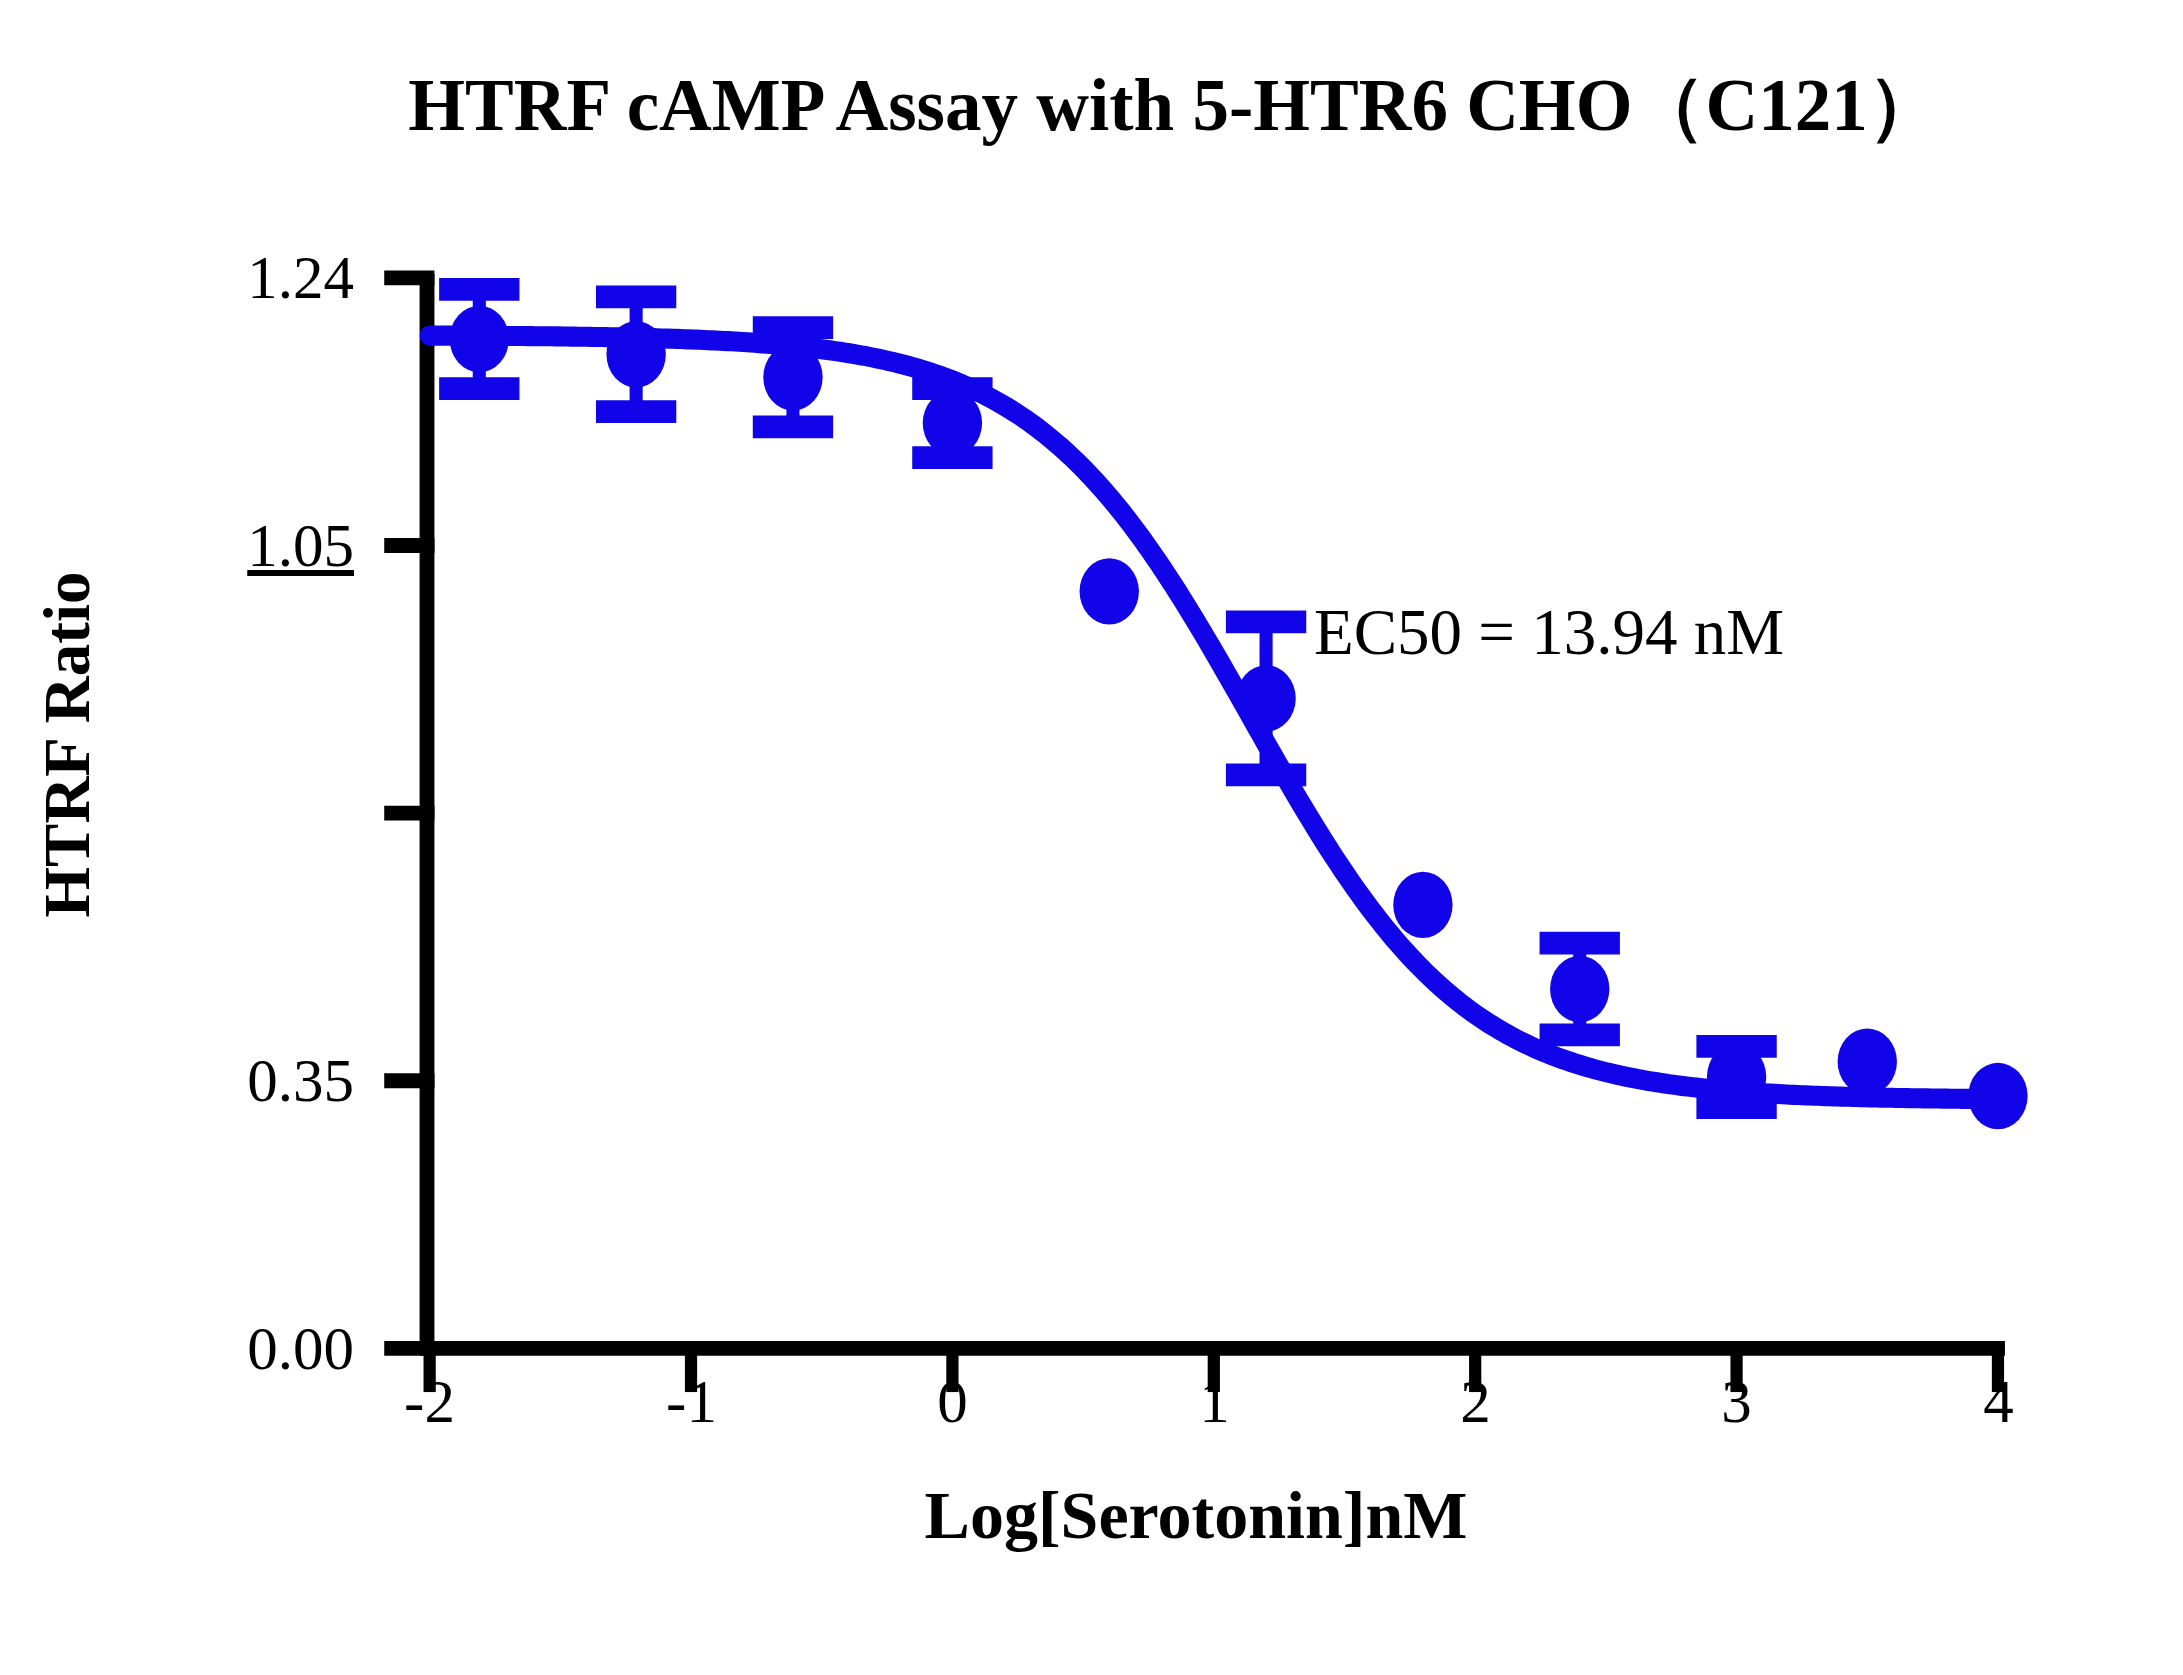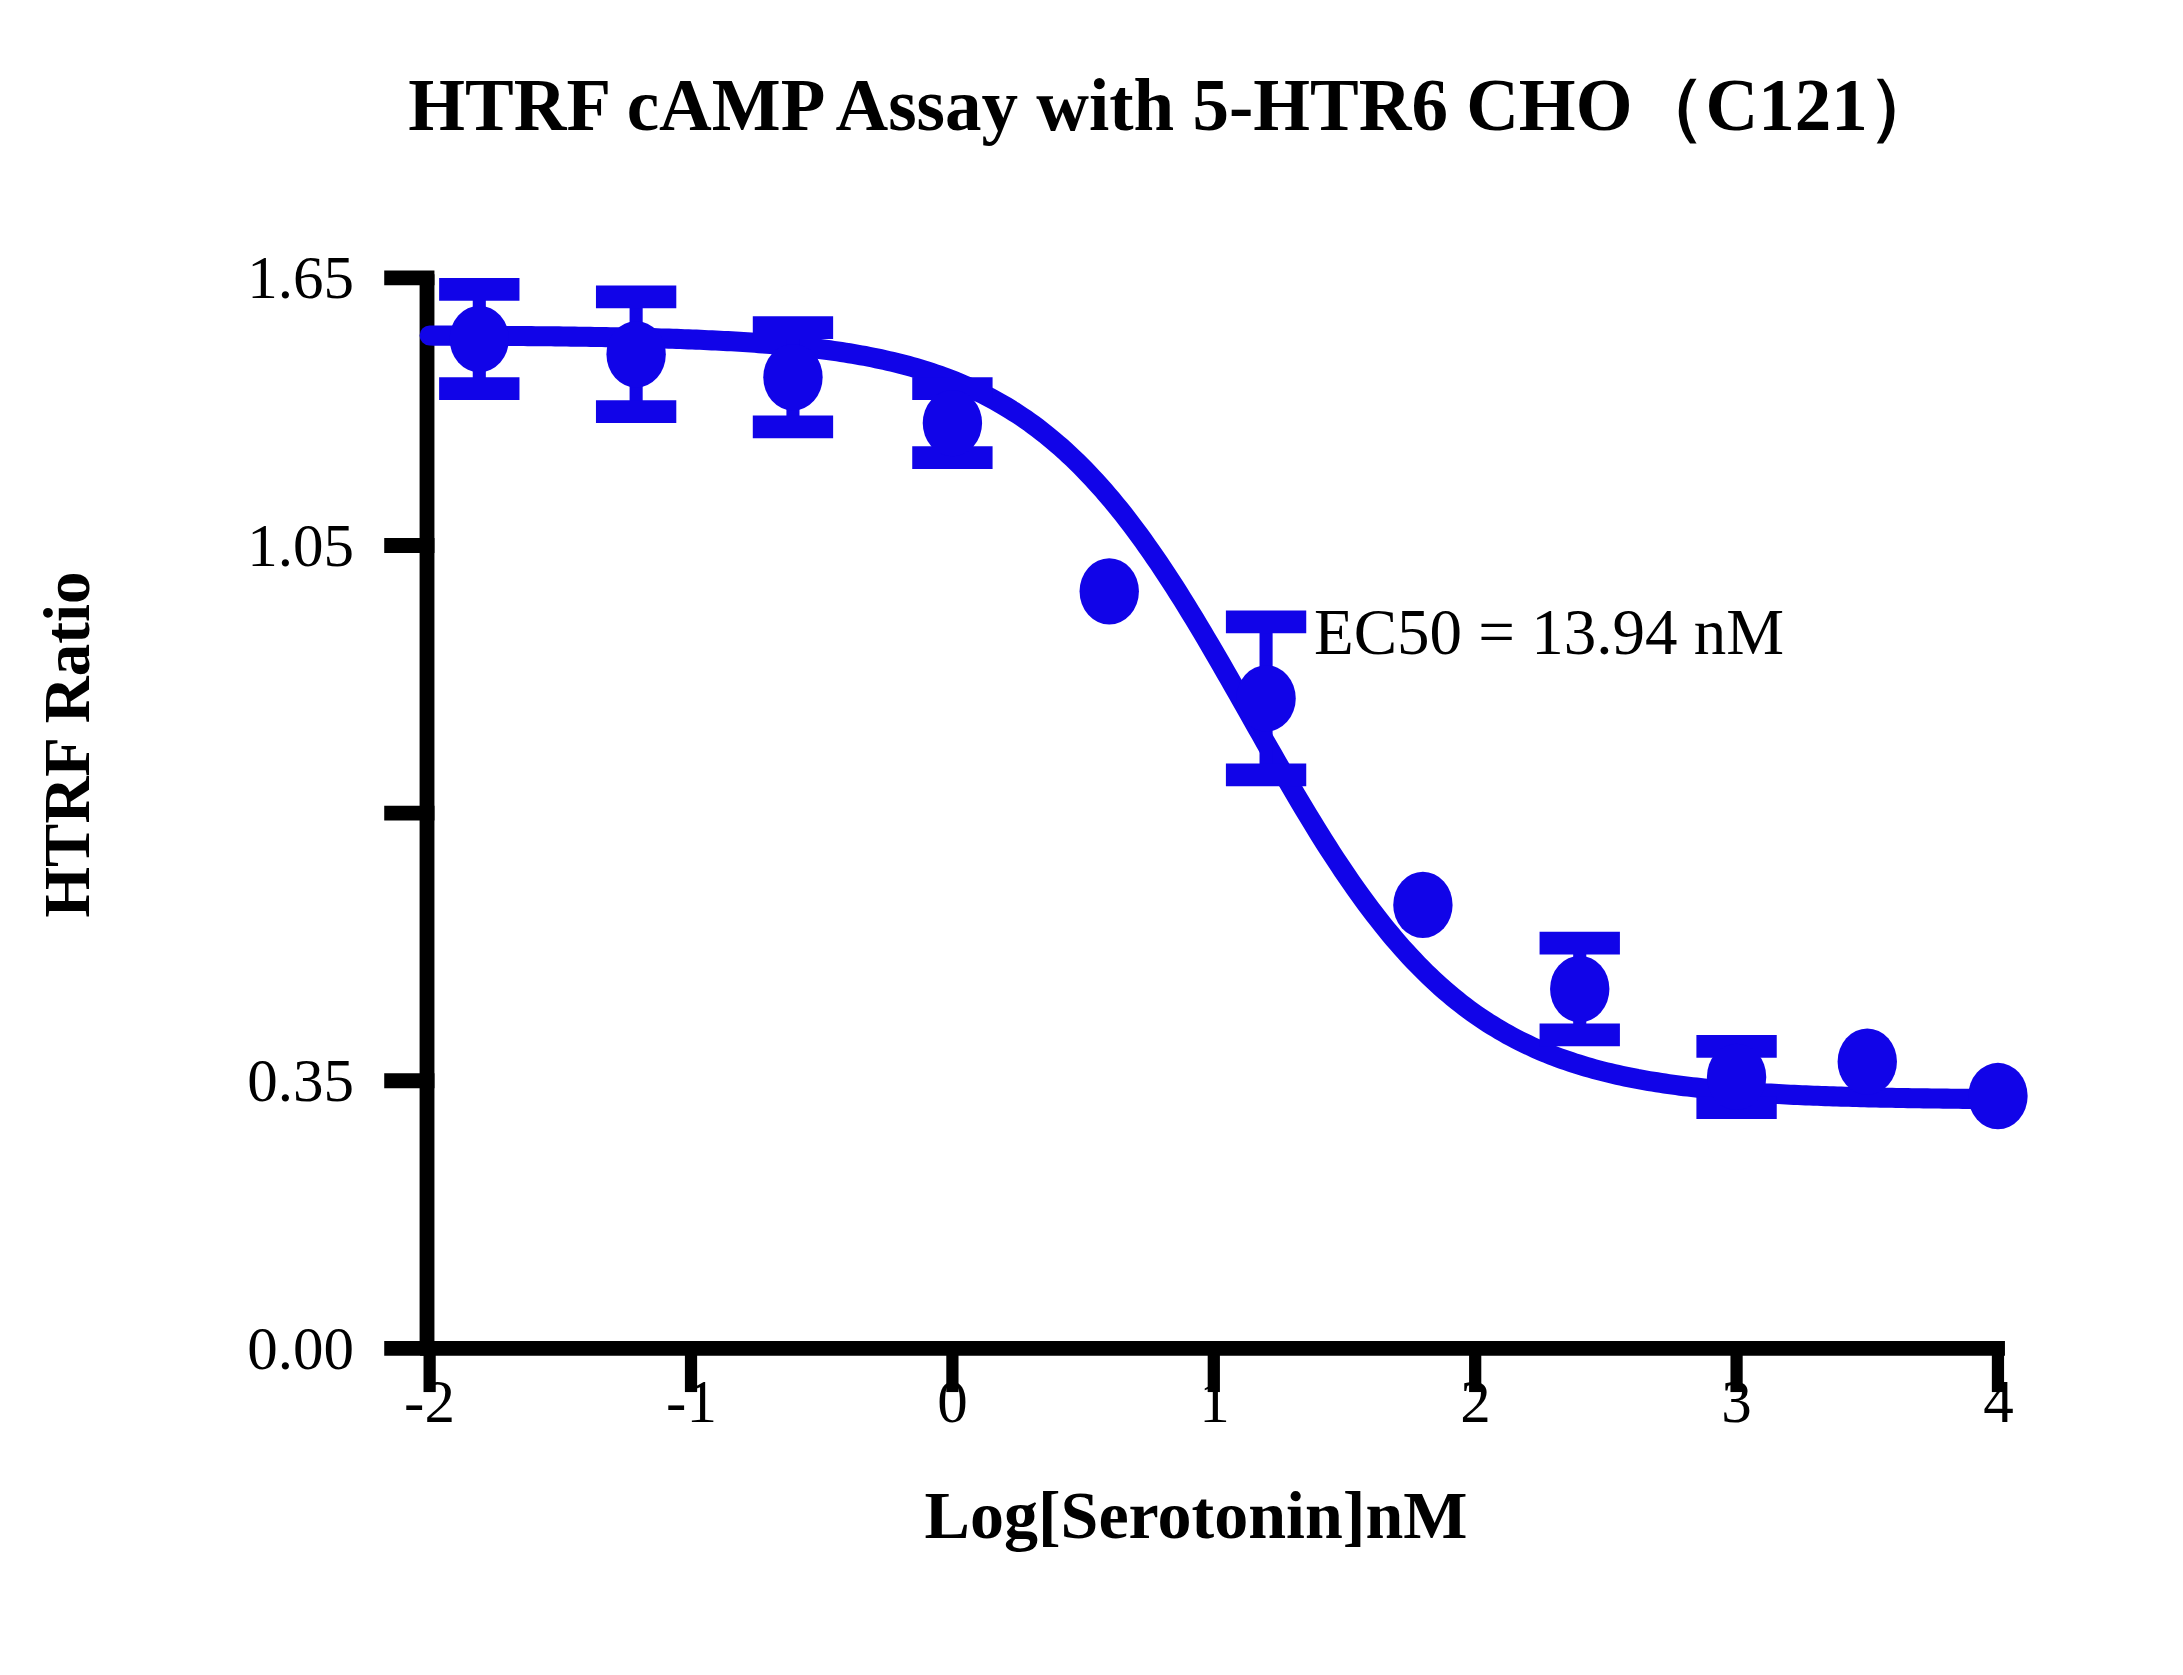--- a/index.html
+++ b/index.html
@@ -36,22 +36,22 @@
 </head>
 <body>
 
 <div id="figure">
 
   <div id="chart-title">HTRF cAMP Assay with 5-HTR6 CHO（C121）</div>
 
   <div id="y-axis-title">HTRF Ratio</div>
   <div id="x-axis-title">Log[Serotonin]nM</div>
 
-  <div class="ytick-label" style="left:48px;top:247px;">1.65</div>
-  <div class="ytick-label" style="left:48px;top:515px;">1.05</div>
+  <div class="ytick-label" style="left:48px;top:247px;">1.24</div>
+  <div class="ytick-label" style="left:48px;top:515px;text-decoration:underline;">1.05</div>
   <div class="ytick-label" style="left:48px;top:1050px;">0.35</div>
   <div class="ytick-label" style="left:48px;top:1318px;">0.00</div>
 
   <div class="xtick-label" style="left:342px;top:1371px;">-2</div>
   <div class="xtick-label" style="left:604px;top:1371px;">-1</div>
   <div class="xtick-label" style="left:865px;top:1371px;">0</div>
   <div class="xtick-label" style="left:1127px;top:1371px;">1</div>
   <div class="xtick-label" style="left:1388px;top:1371px;">2</div>
   <div class="xtick-label" style="left:1649px;top:1371px;">3</div>
   <div class="xtick-label" style="left:1911px;top:1371px;">4</div>

